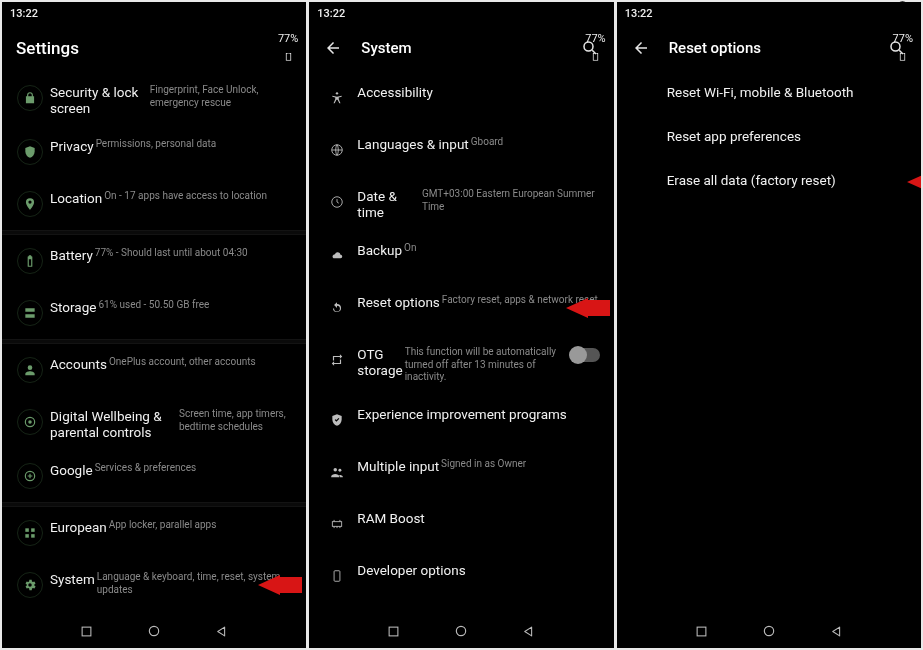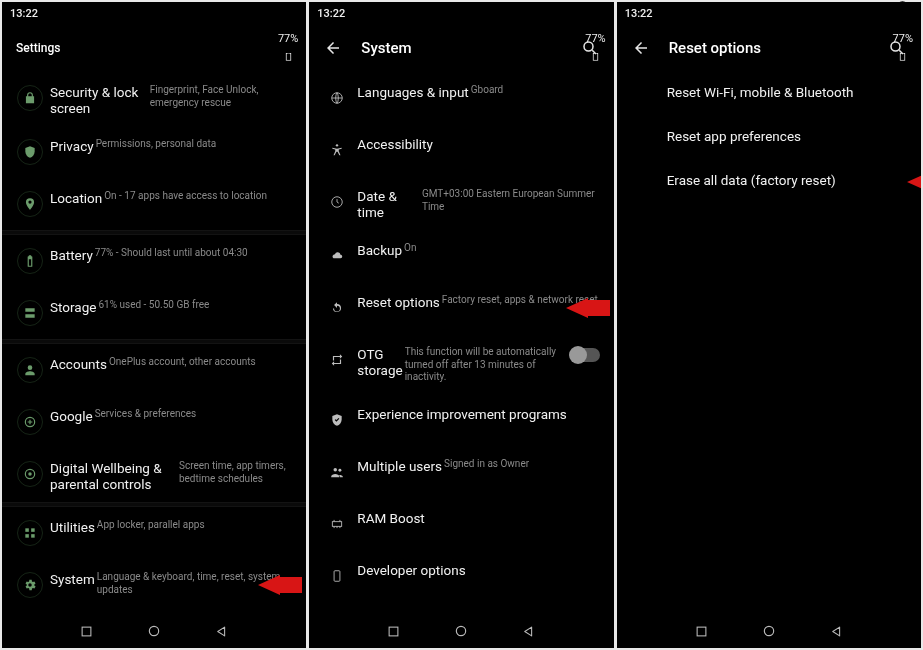--- a/index.html
+++ b/index.html
@@ -40,21 +40,21 @@
   .status .icons { display: flex; align-items: center; gap: 5px; font-size: 11px; flex-direction: column; }
   .status .pct { font-size: 11px; }
   
   .header {
     display: flex;
     align-items: center;
     height: 48px;
     padding: 0 14px;
     gap: 18px;
   }
-  .header .title { font-size: 12px; font-weight: 500; color: #fff; flex: 1; }
+  .header .title { font-size: 17px; font-weight: 500; color: #fff; flex: 1; }
   .header .title.small { font-size: 15px; }
   .icon-btn { width: 20px; height: 20px; display:flex; align-items:center; justify-content:center; fill:#e6e6e6; color:#e6e6e6; cursor:pointer; }
   
   .list { flex:1; overflow:hidden; }
   .item {
     display:flex;
     align-items:flex-start;
     padding: 10px 14px 10px 10px;
     min-height: 44px;
     cursor: pointer;
@@ -239,59 +239,59 @@
       <span class="lbl">Accounts</span>
       <span class="sub">OnePlus account, other accounts</span>
     </span>
 
   </div>
         <div class="item ">
     <span class="iconwrap">
        <span class="iconcircle">
               <svg viewBox="0 0 24 24" width="14" height="14">
                 <circle cx="12" cy="12" r="8" fill="none" stroke="currentColor" stroke-width="2"></circle>
+                <circle cx="12" cy="12" r="3"></circle>
+              </svg>
+            </span>
+     </span>
+    <span class="texts">
+      <span class="lbl">Digital Wellbeing &amp; parental controls</span>
+      <span class="sub">Screen time, app timers, bedtime schedules</span>
+    </span>
+
+  </div>
+        <div class="item ">
+    <span class="iconwrap">
+       <span class="iconcircle">
+              <svg viewBox="0 0 24 24" width="14" height="14">
+                <circle cx="12" cy="12" r="8" fill="none" stroke="currentColor" stroke-width="2"></circle>
                 <path d="M12 8v8M8 12h8" stroke="currentColor" stroke-width="2"></path>
               </svg>
             </span>
      </span>
     <span class="texts">
       <span class="lbl">Google</span>
       <span class="sub">Services &amp; preferences</span>
-    </span>
-
-  </div>
-        <div class="item ">
-    <span class="iconwrap">
-       <span class="iconcircle">
-              <svg viewBox="0 0 24 24" width="14" height="14">
-                <circle cx="12" cy="12" r="8" fill="none" stroke="currentColor" stroke-width="2"></circle>
-                <circle cx="12" cy="12" r="3"></circle>
-              </svg>
-            </span>
-     </span>
-    <span class="texts">
-      <span class="lbl">Digital Wellbeing &amp; parental controls</span>
-      <span class="sub">Screen time, app timers, bedtime schedules</span>
     </span>
 
   </div>
         <div class="divider"></div>
         <div class="item ">
     <span class="iconwrap">
        <span class="iconcircle">
               <svg viewBox="0 0 24 24" width="14" height="14">
                 <rect x="4" y="4" width="6" height="6"></rect>
                 <rect x="14" y="4" width="6" height="6"></rect>
                 <rect x="4" y="14" width="6" height="6"></rect>
                 <rect x="14" y="14" width="6" height="6"></rect>
               </svg>
             </span>
      </span>
     <span class="texts">
-      <span class="lbl">Utilities</span>
+      <span class="lbl">European</span>
       <span class="sub">App locker, parallel apps</span>
     </span>
 
   </div>
         <div class="item ">
     <span class="iconwrap">
        <span class="iconcircle">
               <svg viewBox="0 0 24 24" width="14" height="14">
                 <path d="M19.4 13a7.5 7.5 0 0 0 .1-1 7.5 7.5 0 0 0-.1-1l2.1-1.6-2-3.5-2.5 1a7.5 7.5 0 0 0-1.7-1l-.4-2.7h-4l-.4 2.7a7.5 7.5 0 0 0-1.7 1l-2.5-1-2 3.5L6.5 11a7.5 7.5 0 0 0-.1 1 7.5 7.5 0 0 0 .1 1l-2.1 1.6 2 3.5 2.5-1a7.5 7.5 0 0 0 1.7 1l.4 2.7h4l.4-2.7a7.5 7.5 0 0 0 1.7-1l2.5 1 2-3.5L19.4 13zM12 15a3 3 0 1 1 3-3 3 3 0 0 1-3 3z"></path>
               </svg>
@@ -376,43 +376,43 @@
             <circle cx="10" cy="10" r="6" fill="none" stroke="currentColor" stroke-width="2"></circle>
             <path d="M15 15l5 5" stroke="currentColor" stroke-width="2"></path>
           </svg>
         </span>
   </div>
        <div class="list">
         <div class="item ">
     <span class="iconwrap">
        <span class="iconplain">
               <svg viewBox="0 0 24 24" width="14" height="14">
+                <circle cx="12" cy="4" r="2"></circle>
+                <path d="M4 8l8 2 8-2v2l-5 1v3l3 7h-2l-3-6h-2l-3 6H6l3-7v-3L4 10V8z"></path>
+              </svg>
+            </span>
+     </span>
+    <span class="texts">
+      <span class="lbl">Accessibility</span>
+
+    </span>
+
+  </div>
+        <div class="item ">
+    <span class="iconwrap">
+       <span class="iconplain">
+              <svg viewBox="0 0 24 24" width="14" height="14">
                 <circle cx="12" cy="12" r="9" fill="none" stroke="currentColor" stroke-width="1.5"></circle>
                 <path d="M3 12h18M12 3c3 3 3 15 0 18M12 3c-3 3-3 15 0 18" fill="none" stroke="currentColor" stroke-width="1.5"></path>
               </svg>
             </span>
      </span>
     <span class="texts">
       <span class="lbl">Languages &amp; input</span>
       <span class="sub">Gboard</span>
-    </span>
-
-  </div>
-        <div class="item ">
-    <span class="iconwrap">
-       <span class="iconplain">
-              <svg viewBox="0 0 24 24" width="14" height="14">
-                <circle cx="12" cy="4" r="2"></circle>
-                <path d="M4 8l8 2 8-2v2l-5 1v3l3 7h-2l-3-6h-2l-3 6H6l3-7v-3L4 10V8z"></path>
-              </svg>
-            </span>
-     </span>
-    <span class="texts">
-      <span class="lbl">Accessibility</span>
-
     </span>
 
   </div>
         <div class="item ">
     <span class="iconwrap">
        <span class="iconplain">
               <svg viewBox="0 0 24 24" width="14" height="14">
                 <circle cx="12" cy="12" r="9" fill="none" stroke="currentColor" stroke-width="1.5"></circle>
                 <path d="M12 7v5l3 2" fill="none" stroke="currentColor" stroke-width="1.5"></path>
               </svg>
@@ -490,21 +490,21 @@
     <span class="iconwrap">
        <span class="iconplain">
               <svg viewBox="0 0 24 24" width="14" height="14">
                 <circle cx="9" cy="8" r="3"></circle>
                 <circle cx="17" cy="9" r="2.5"></circle>
                 <path d="M2 20c0-3 4-4.5 7-4.5s7 1.5 7 4.5v1H2v-1zm14.5-3c2 0 5.5 1 5.5 3v1h-5v-1c0-1.2-.7-2.2-1.7-3h1.2z"></path>
               </svg>
             </span>
      </span>
     <span class="texts">
-      <span class="lbl">Multiple users</span>
+      <span class="lbl">Multiple input</span>
       <span class="sub">Signed in as Owner</span>
     </span>
 
   </div>
         <div class="item ">
     <span class="iconwrap">
        <span class="iconplain">
               <svg viewBox="0 0 24 24" width="14" height="14">
                 <rect x="4" y="8" width="16" height="8" fill="none" stroke="currentColor" stroke-width="1.5"></rect>
                 <path d="M7 8V5m5-0V5m5 3V5M7 19v-3m5 3v-3m5 3v-3" stroke="currentColor" stroke-width="1.5"></path>

